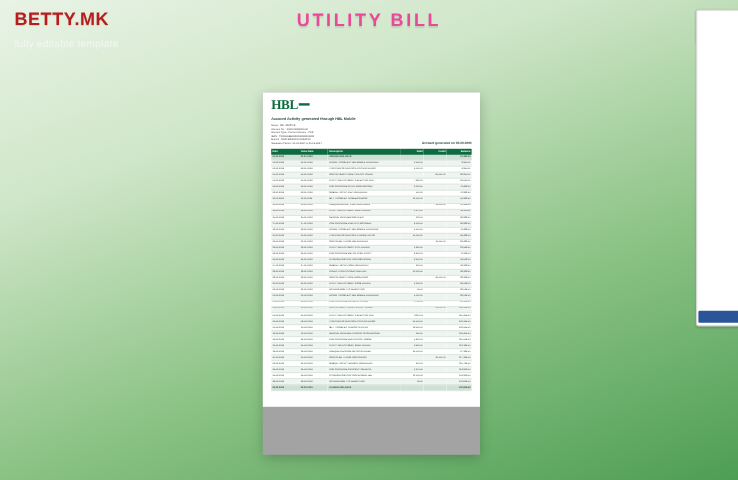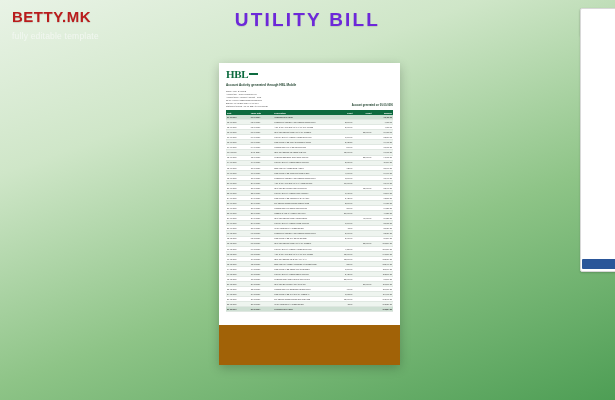--- a/index.html
+++ b/index.html
@@ -36,22 +36,22 @@
     color: #f2f7f1;
     font-size: 8.5px;
     letter-spacing: 0.2px;
   }
   .title {
     position: absolute;
     left: 0;
     right: 0;
     top: 9px;
     text-align: center;
-    color: #6d28d9;
-    font-size: 19px;
+    color: #ec4899;
+    font-size: 15px;
     font-weight: bold;
     letter-spacing: 2.2px;
     text-shadow: 0 1px 1px rgba(0,0,0,0.1);
   }
   .formats {
     position: absolute;
     right: 12px;
     top: 8px;
     display: flex;
     gap: 6px;
@@ -102,24 +102,24 @@
     text-align: center;
     font-size: 10px;
     font-weight: bold;
     color: #2a5699;
   }
   .fileicon.pdf .glyph { color: #c8352b; }
   
   .doc-shadow {
     position: absolute;
     left: 219px;
-    top: 63px;
+    top: 77px;
     width: 181px;
     height: 302px;
-    background: #a16207;
+    background: #a3a3a3;
     box-shadow: 0 3px 10px rgba(0,0,0,0.22);
   }
   .doc {
     position: absolute;
     left: 0;
     top: 0;
     width: 181px;
     height: 262px;
     background: #ffffff;
     overflow: hidden;

